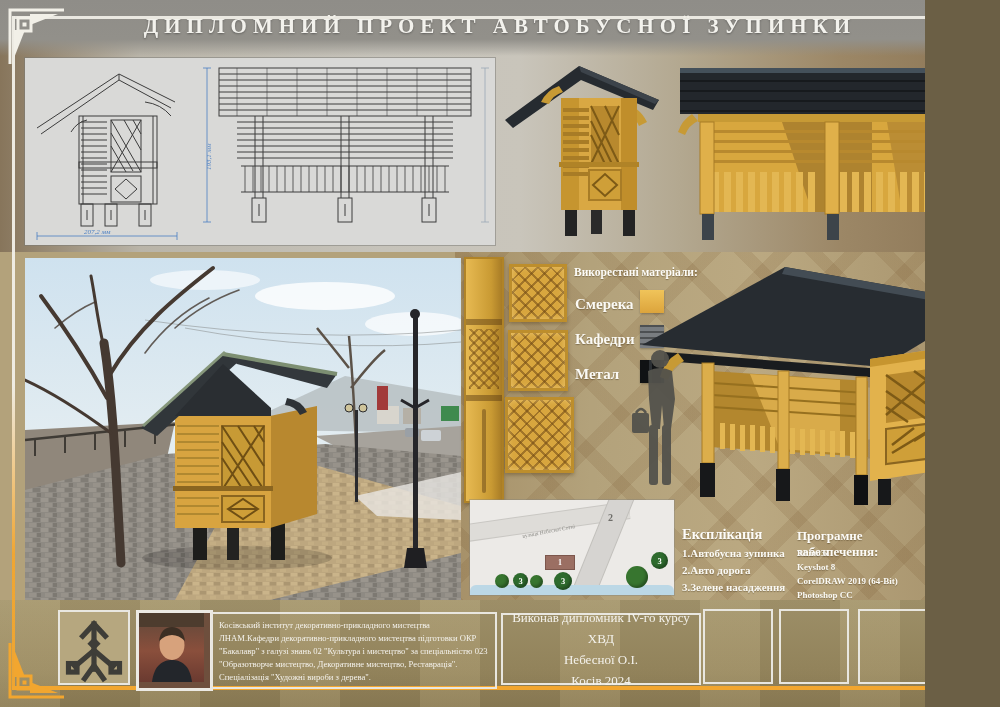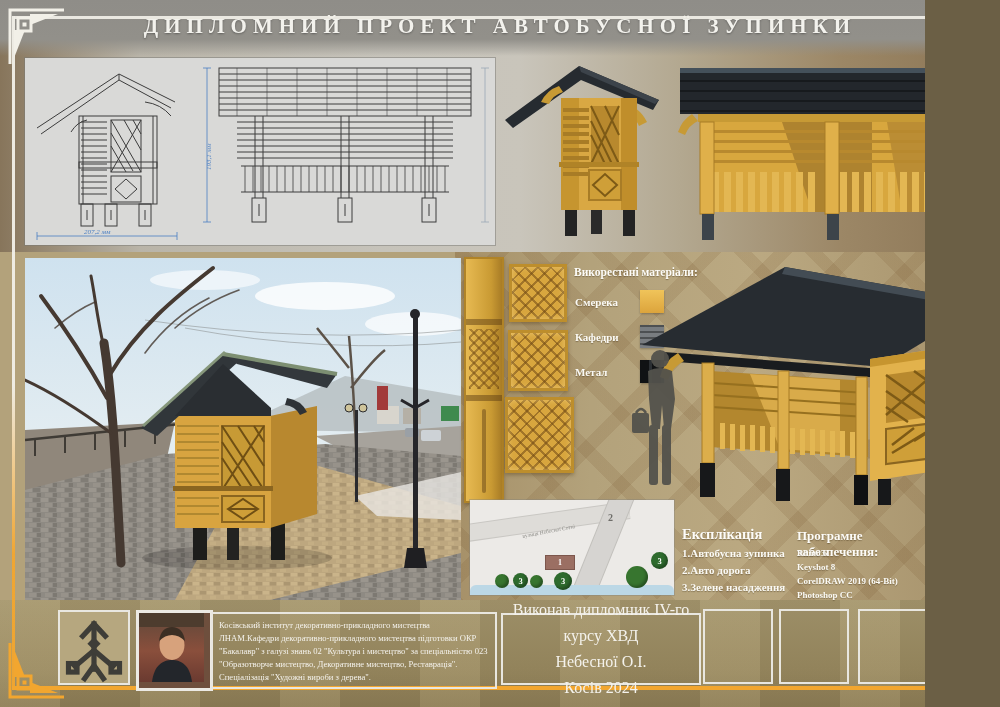--- a/index.html
+++ b/index.html
@@ -38,21 +38,21 @@
 
   
   .panel-drawings{left:25px;top:58px;width:470px;height:187px;background:#d9d9d7;
     box-shadow:0 0 0 1px rgba(120,120,116,.5);}
   .dwg{stroke:#3c3c3c;fill:none;stroke-width:1;}
   .dim{fill:#4a7ec2;font-size:7px;font-style:italic;}
 
   
   .mat-heading{left:574px;top:266px;width:200px;color:#fdfcf8;font-size:11.5px;font-weight:700;
     text-shadow:0 1px 1px rgba(60,45,20,.4);}
-  .mat-label{color:#fbfaf5;font-size:11px;font-weight:700;text-shadow:0 1px 1px rgba(60,45,20,.4);}
+  .mat-label{color:#fbfaf5;font-size:15px;font-weight:700;text-shadow:0 1px 1px rgba(60,45,20,.4);}
   .swatch{width:24px;height:23px;box-shadow:0 1px 2px rgba(0,0,0,.25);}
   .swatch-wood{background:linear-gradient(180deg,#f0c45a,#dca43c);}
   .swatch-shingle{background:#6e7276;background-image:repeating-linear-gradient(180deg, rgba(0,0,0,.3) 0 2px, rgba(255,255,255,.08) 2px 6px);}
   .swatch-metal{background:#17191c;background-image:repeating-linear-gradient(90deg, #101214 0 9px, #2b2f33 9px 12px);}
 
   
   .carve{background-color:#d8a63e;
     background-image:
       repeating-linear-gradient(45deg, rgba(116,76,22,.55) 0 2px, rgba(0,0,0,0) 2px 9px),
       repeating-linear-gradient(-45deg, rgba(116,76,22,.55) 0 2px, rgba(0,0,0,0) 2px 9px);
@@ -83,21 +83,21 @@
   .soft-heading{left:797px;top:528px;color:#fdfcf8;font-size:13px;font-weight:700;text-shadow:0 1px 1px rgba(60,45,20,.4);}
   .soft-item{left:797px;color:#fbfaf5;font-size:9px;font-weight:700;text-shadow:0 1px 1px rgba(60,45,20,.4);}
   .gold-divider{left:949px;top:442px;width:8px;height:168px;
     background:linear-gradient(90deg,#f5b13a 0 3px, rgba(0,0,0,0) 3px 5px, #d89426 5px 8px);opacity:.9;}
 
   
   .fbox{box-sizing:border-box;border:2px solid #e9e7e0;}
   .logo-box{left:58px;top:610px;width:72px;height:75px;background:#b6a77f;}
   .portrait-box{left:136px;top:610px;width:71px;height:75px;background:#6e4f3d;overflow:hidden;border:3px solid #eceae4;}
   .inst-box{left:211px;top:612px;width:286px;height:77px;color:#f4f2ec;font-size:8.6px;line-height:1.5;padding:5px 6px;box-sizing:border-box;border:2px solid #e9e7e0;}
-  .author-box{left:501px;top:613px;width:200px;height:72px;color:#f4f2ec;font-size:16px;line-height:1.62;
+  .author-box{left:501px;top:613px;width:200px;height:72px;color:#f4f2ec;font-size:13px;line-height:1.62;
     text-align:center;display:flex;flex-direction:column;justify-content:center;box-sizing:border-box;border:2px solid #e9e7e0;}
   .empty-box{top:609px;width:70px;height:75px;}
 </style>
 </head>
 <body>
 
 <div id="poster">
 
   <div class="abs bg-ornament"></div>
   <div class="abs bg-topblur"></div>

